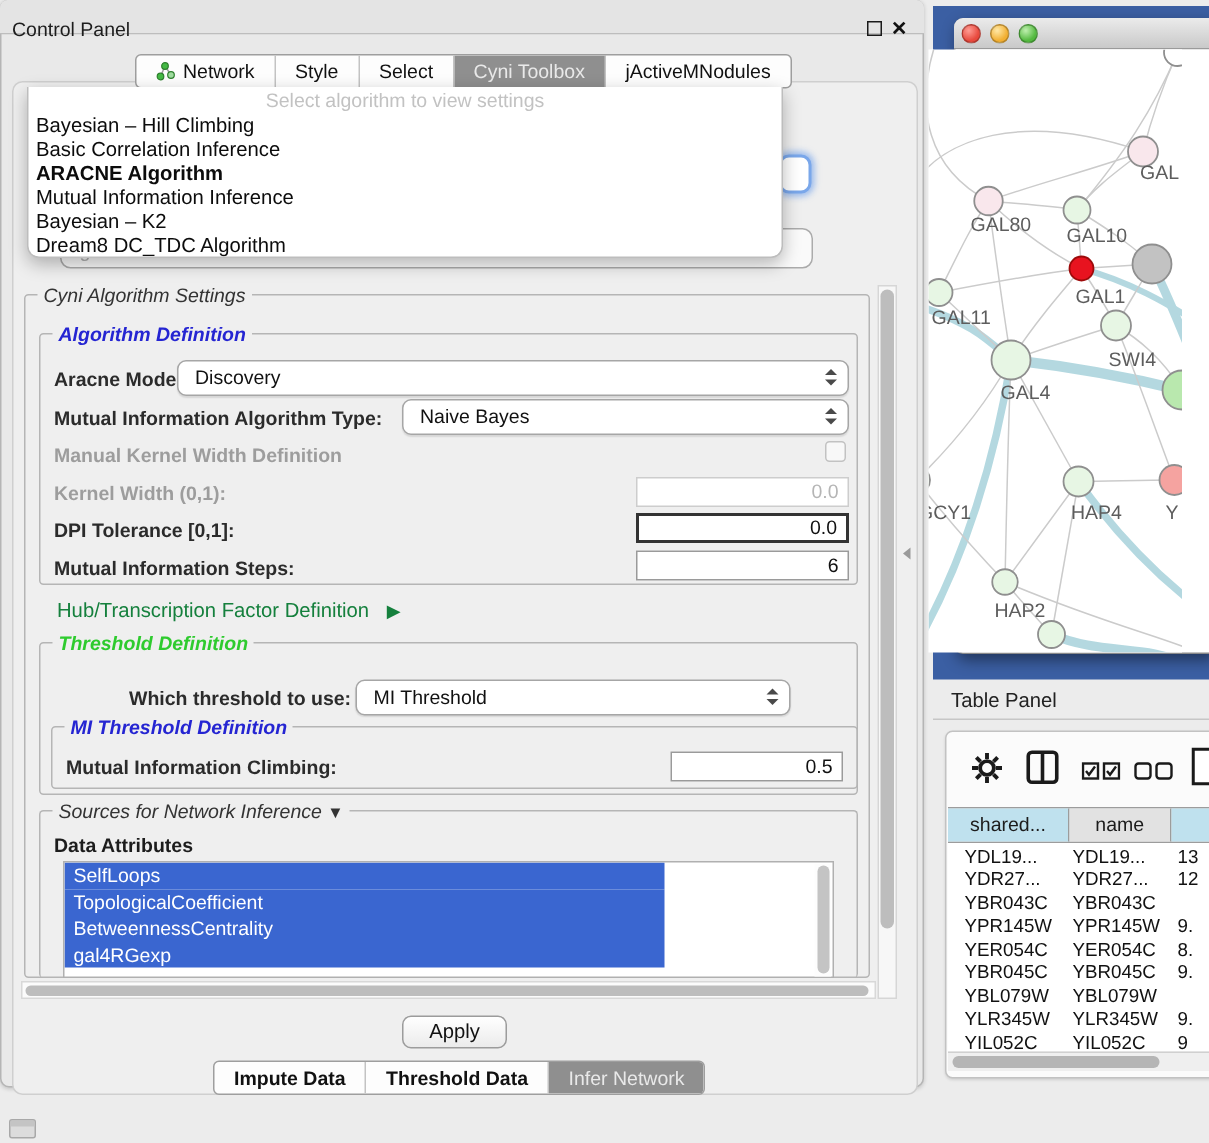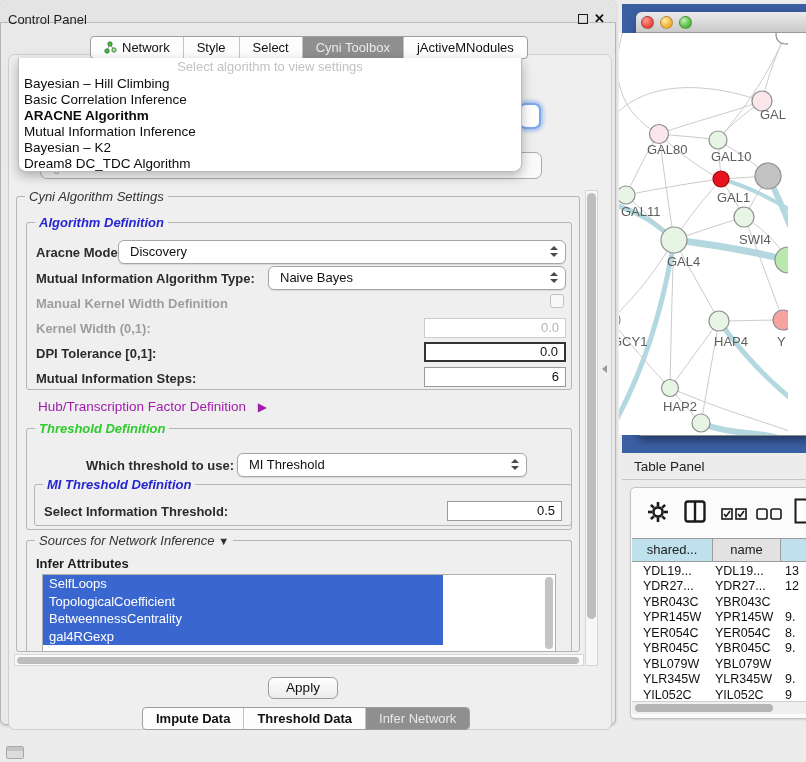--- a/index.html
+++ b/index.html
@@ -62,21 +62,21 @@
   .spin { position:absolute; right:7px; top:5px; width:8px; }
   .spin i { display:block; width:0; height:0; border-left:4px solid transparent; border-right:4px solid transparent; }
   .spin .up { border-bottom:4.5px solid #4a4a4a; margin-bottom:3px; }
   .spin .dn { border-top:4.5px solid #4a4a4a; }
   .field { position:absolute; height:20px; background:#fff; border:1px solid #9a9a9a;
            font-size:13px; color:#111; line-height:18px; text-align:right; padding:0 6px; }
   .field.dis { border-color:#cdcdcd; color:#b5b5b5; }
   .field.focus { border:2px solid #333; line-height:16px; }
   .checkbox { position:absolute; width:14px; height:14px; border:1px solid #c2c2c2;
               border-radius:3px; background:#f8f8f8; }
-  .expander { position:absolute; font-size:13.5px; color:#a21caf; white-space:nowrap; }
+  .expander { position:absolute; font-size:13.5px; color:#15803d; white-space:nowrap; }
   .expander .arrow { font-size:12px; margin-left:8px; }
   .attr-list { left:42px; top:574px; width:514px; height:78px; background:#fff;
                border:1px solid #b0b0b0; overflow:hidden; }
   .attr-item { height:17.5px; line-height:17.5px; padding-left:6px; font-size:13px;
                color:#fff; background:#3a66d0; width:400px; }
   .vscroll-list { position:absolute; right:1px; top:1px; width:11px; height:76px; background:#fdfdfd; }
   .vscroll-list .thumb { position:absolute; left:1.5px; top:1px; width:8px; height:72px; background:#c4c4c4; border-radius:4px; }
   .vscroll { left:585px; top:190px; width:13px; height:476px; background:#f7f7f7; border:1px solid #d6d6d6; }
   .vscroll .thumb { position:absolute; left:1px; top:2px; width:9px; height:426px; background:#bdbdbd; border-radius:5px; }
   .hscroll { left:14px; top:654px; width:570px; height:12px; background:#fbfbfb; border:1px solid #d8d8d8; }
@@ -227,27 +227,27 @@
     <span>MI Threshold</span>
     <span class="spin">
         <i class="up"></i>
         <i class="dn"></i>
       </span>
   </div>
 
   <div class="abs group" style="left:34px; top:484px; width:538px; height:42px;">
     <span class="legend blue">MI Threshold Definition</span>
   </div>
-  <span class="lbl" style="left:44px; top:504px;">Select Information Threshold:</span>
+  <span class="lbl" style="left:44px; top:504px;">Mutual Information Climbing:</span>
   <div class="field" style="left:447px; top:501px; width:115px;">0.5</div>
 
   <div class="abs group" style="left:26px; top:540px; width:546px; height:112px; border-bottom:none;">
     <span class="legend"><span>Sources for Network Inference</span> <span style="font-size:11px;">▼</span></span>
   </div>
-  <span class="lbl" style="left:36px; top:556px; color:#1c1c1c;">Infer Attributes</span>
+  <span class="lbl" style="left:36px; top:556px; color:#1c1c1c;">Data Attributes</span>
 
   <div class="abs attr-list">
     <div class="attr-item">SelfLoops</div>
     <div class="attr-item">TopologicalCoefficient</div>
     <div class="attr-item">BetweennessCentrality</div>
     <div class="attr-item">gal4RGexp</div>
     <div class="vscroll-list">
         <span class="thumb"></span>
       </div>
   </div>

